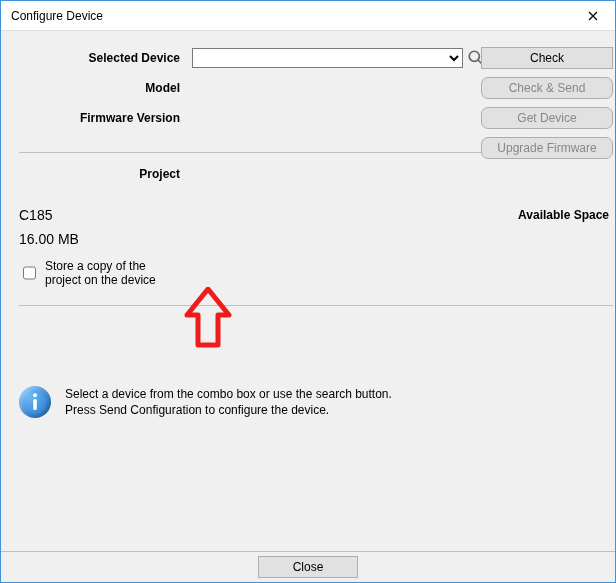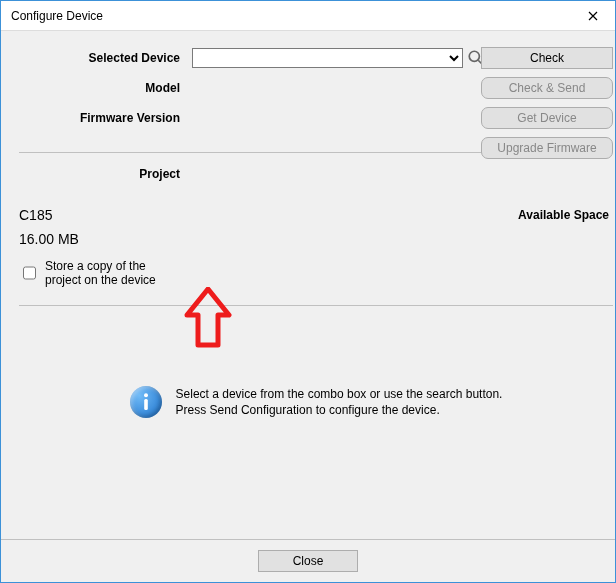--- a/index.html
+++ b/index.html
@@ -115,41 +115,41 @@
     align-items:center;
     gap:6px;
     margin-top:4px;
   }
   .chk-row input[type="checkbox"]{
     width:14px; height:14px;
   }
   .info-block{
     display:flex;
     align-items:center;
-    justify-content:center;
+    justify-content:flex-start;
     gap:14px;
     margin-top:80px;
     margin-bottom:30px;
   }
   .info-icon{
     width:32px; height:32px;
     border-radius:50%;
     background: radial-gradient(circle at 30% 30%, #6fbaf7, #1a6fc9);
     display:flex; align-items:center; justify-content:center;
     color:#fff;
     box-shadow: inset -2px -2px 4px rgba(0,0,0,0.25), inset 2px 2px 4px rgba(255,255,255,0.4);
   }
   .info-icon svg{width:6px;height:18px;}
   .info-text{
     font-size:12px;
     line-height:1.35;
   }
   .footer{
     border-top:1px solid #c0c0c0;
-    padding:10px 0;
+    padding:4px 0;
     display:flex;
     justify-content:center;
   }
   .footer .btn { width:100px; }
   
   .red-arrow{
     position:absolute;
     left:182px;
     top:256px;
     width:50px;

